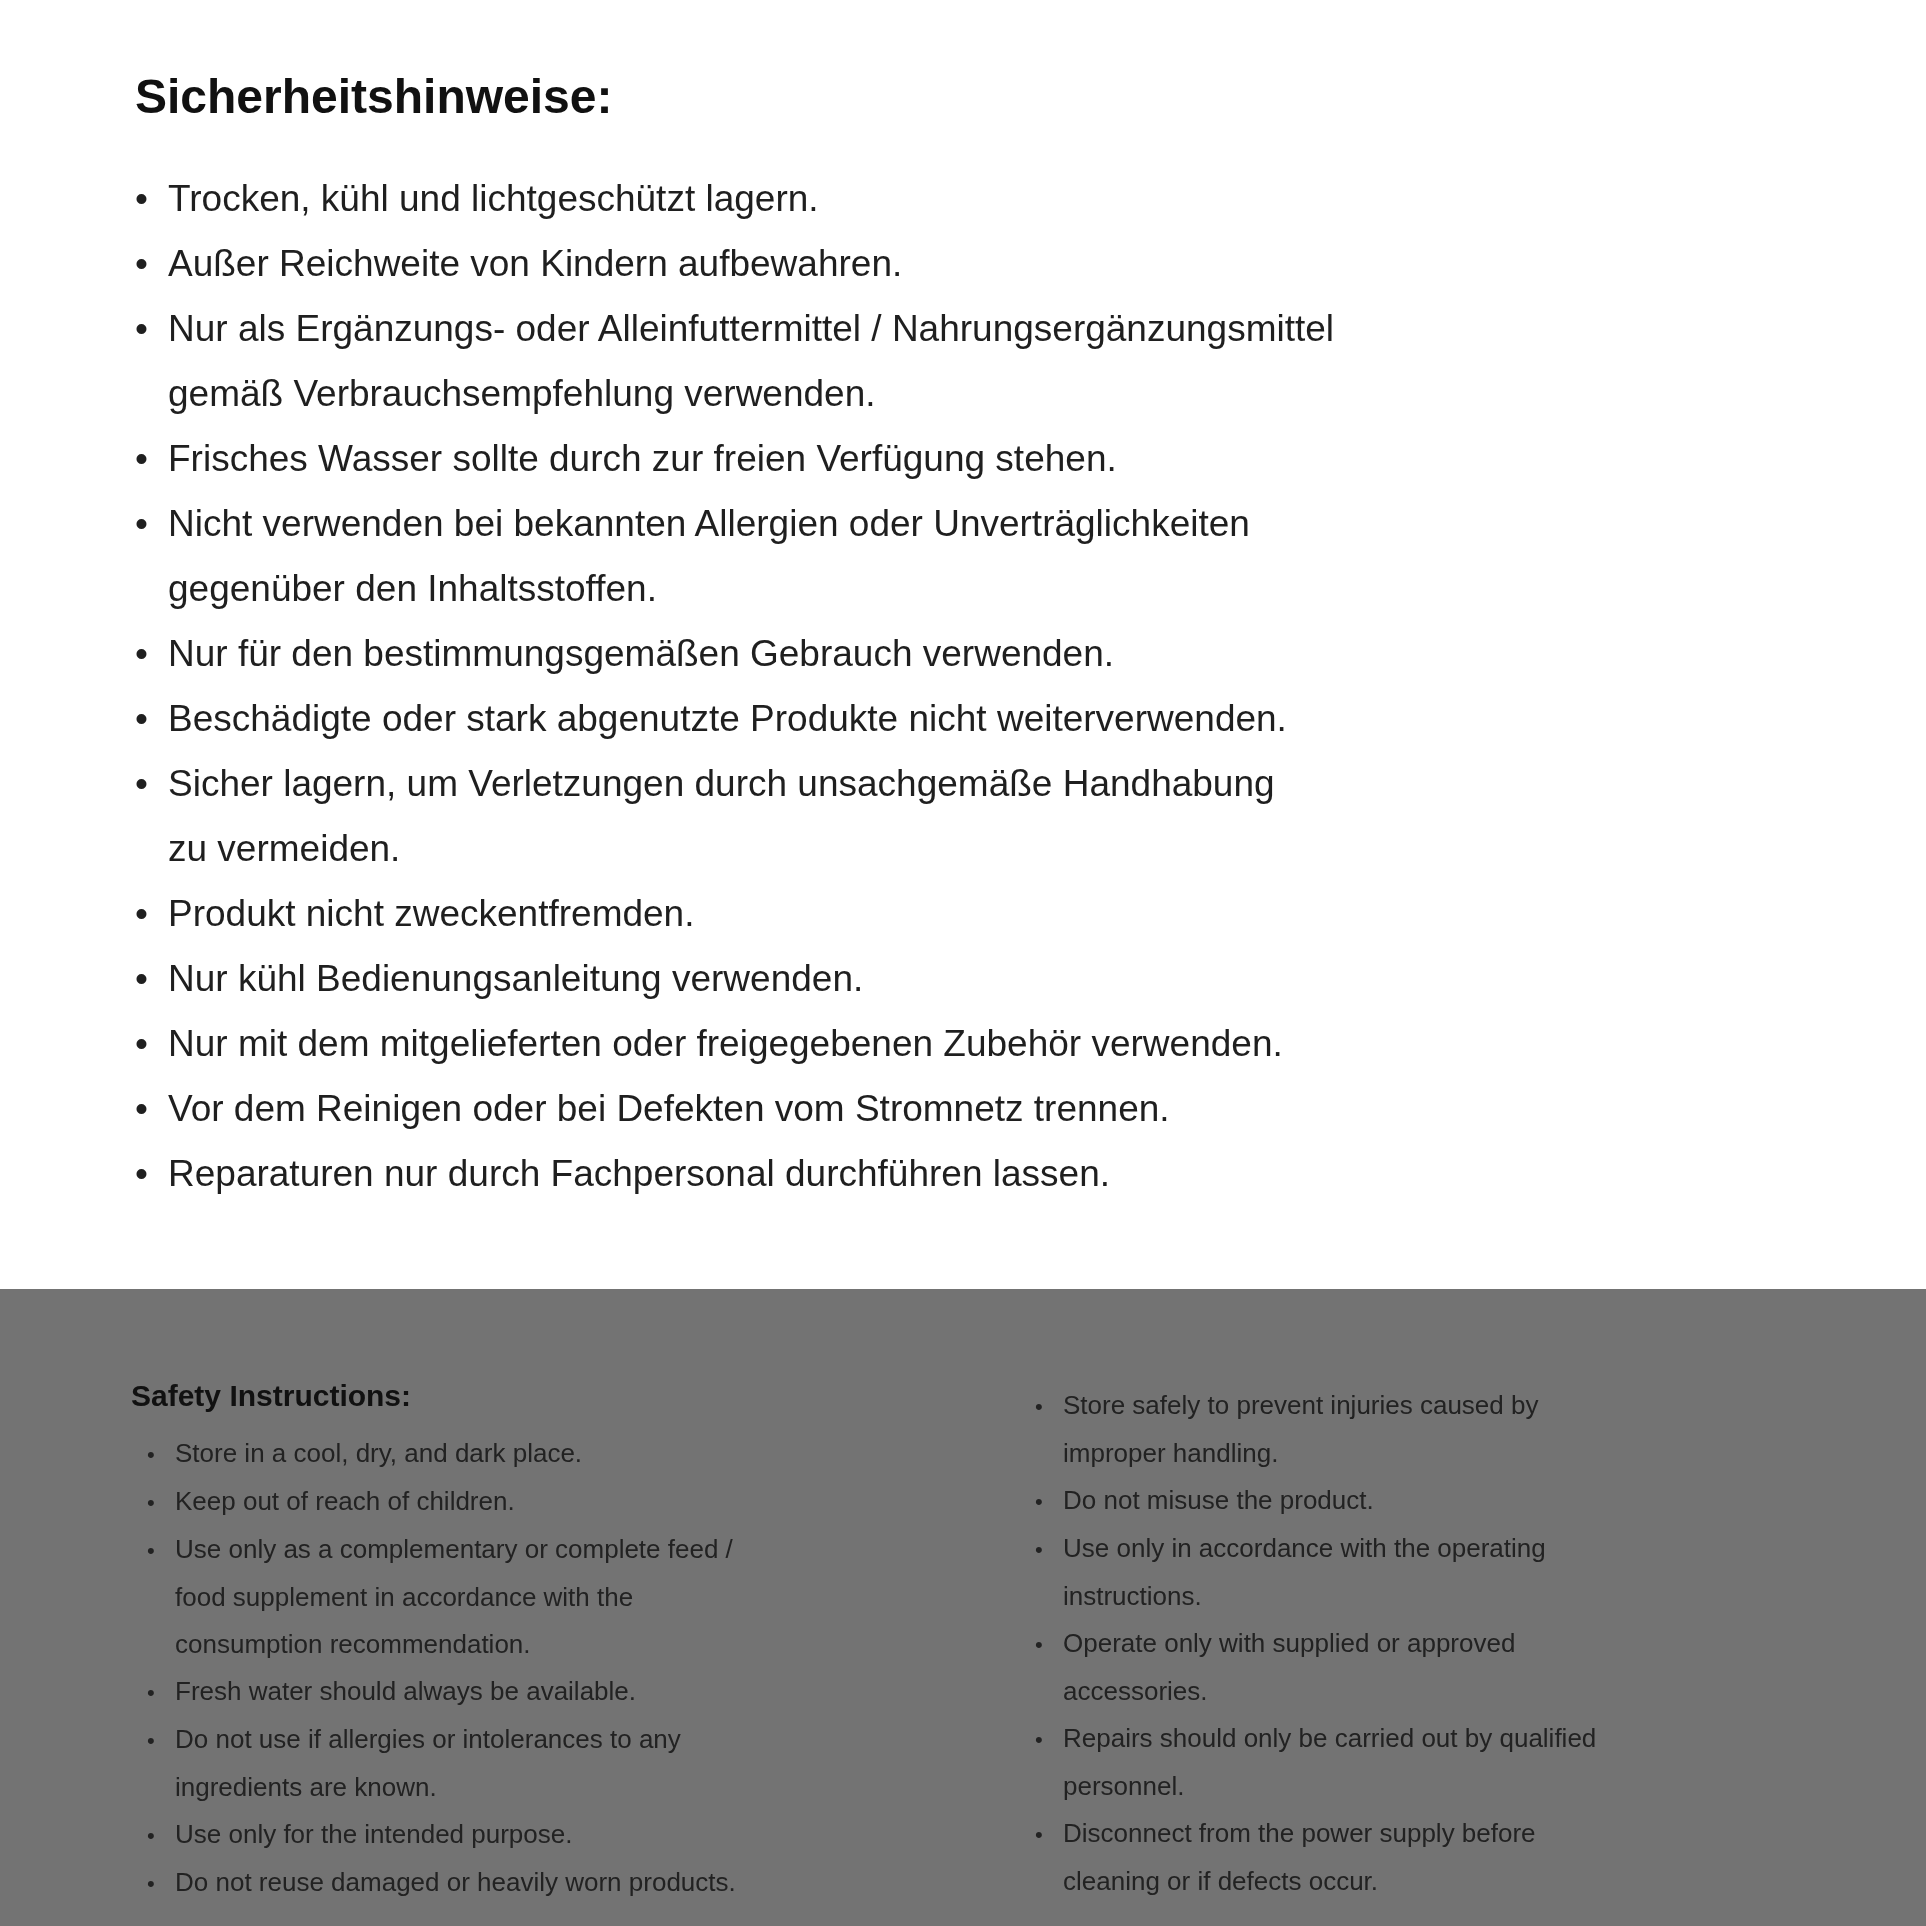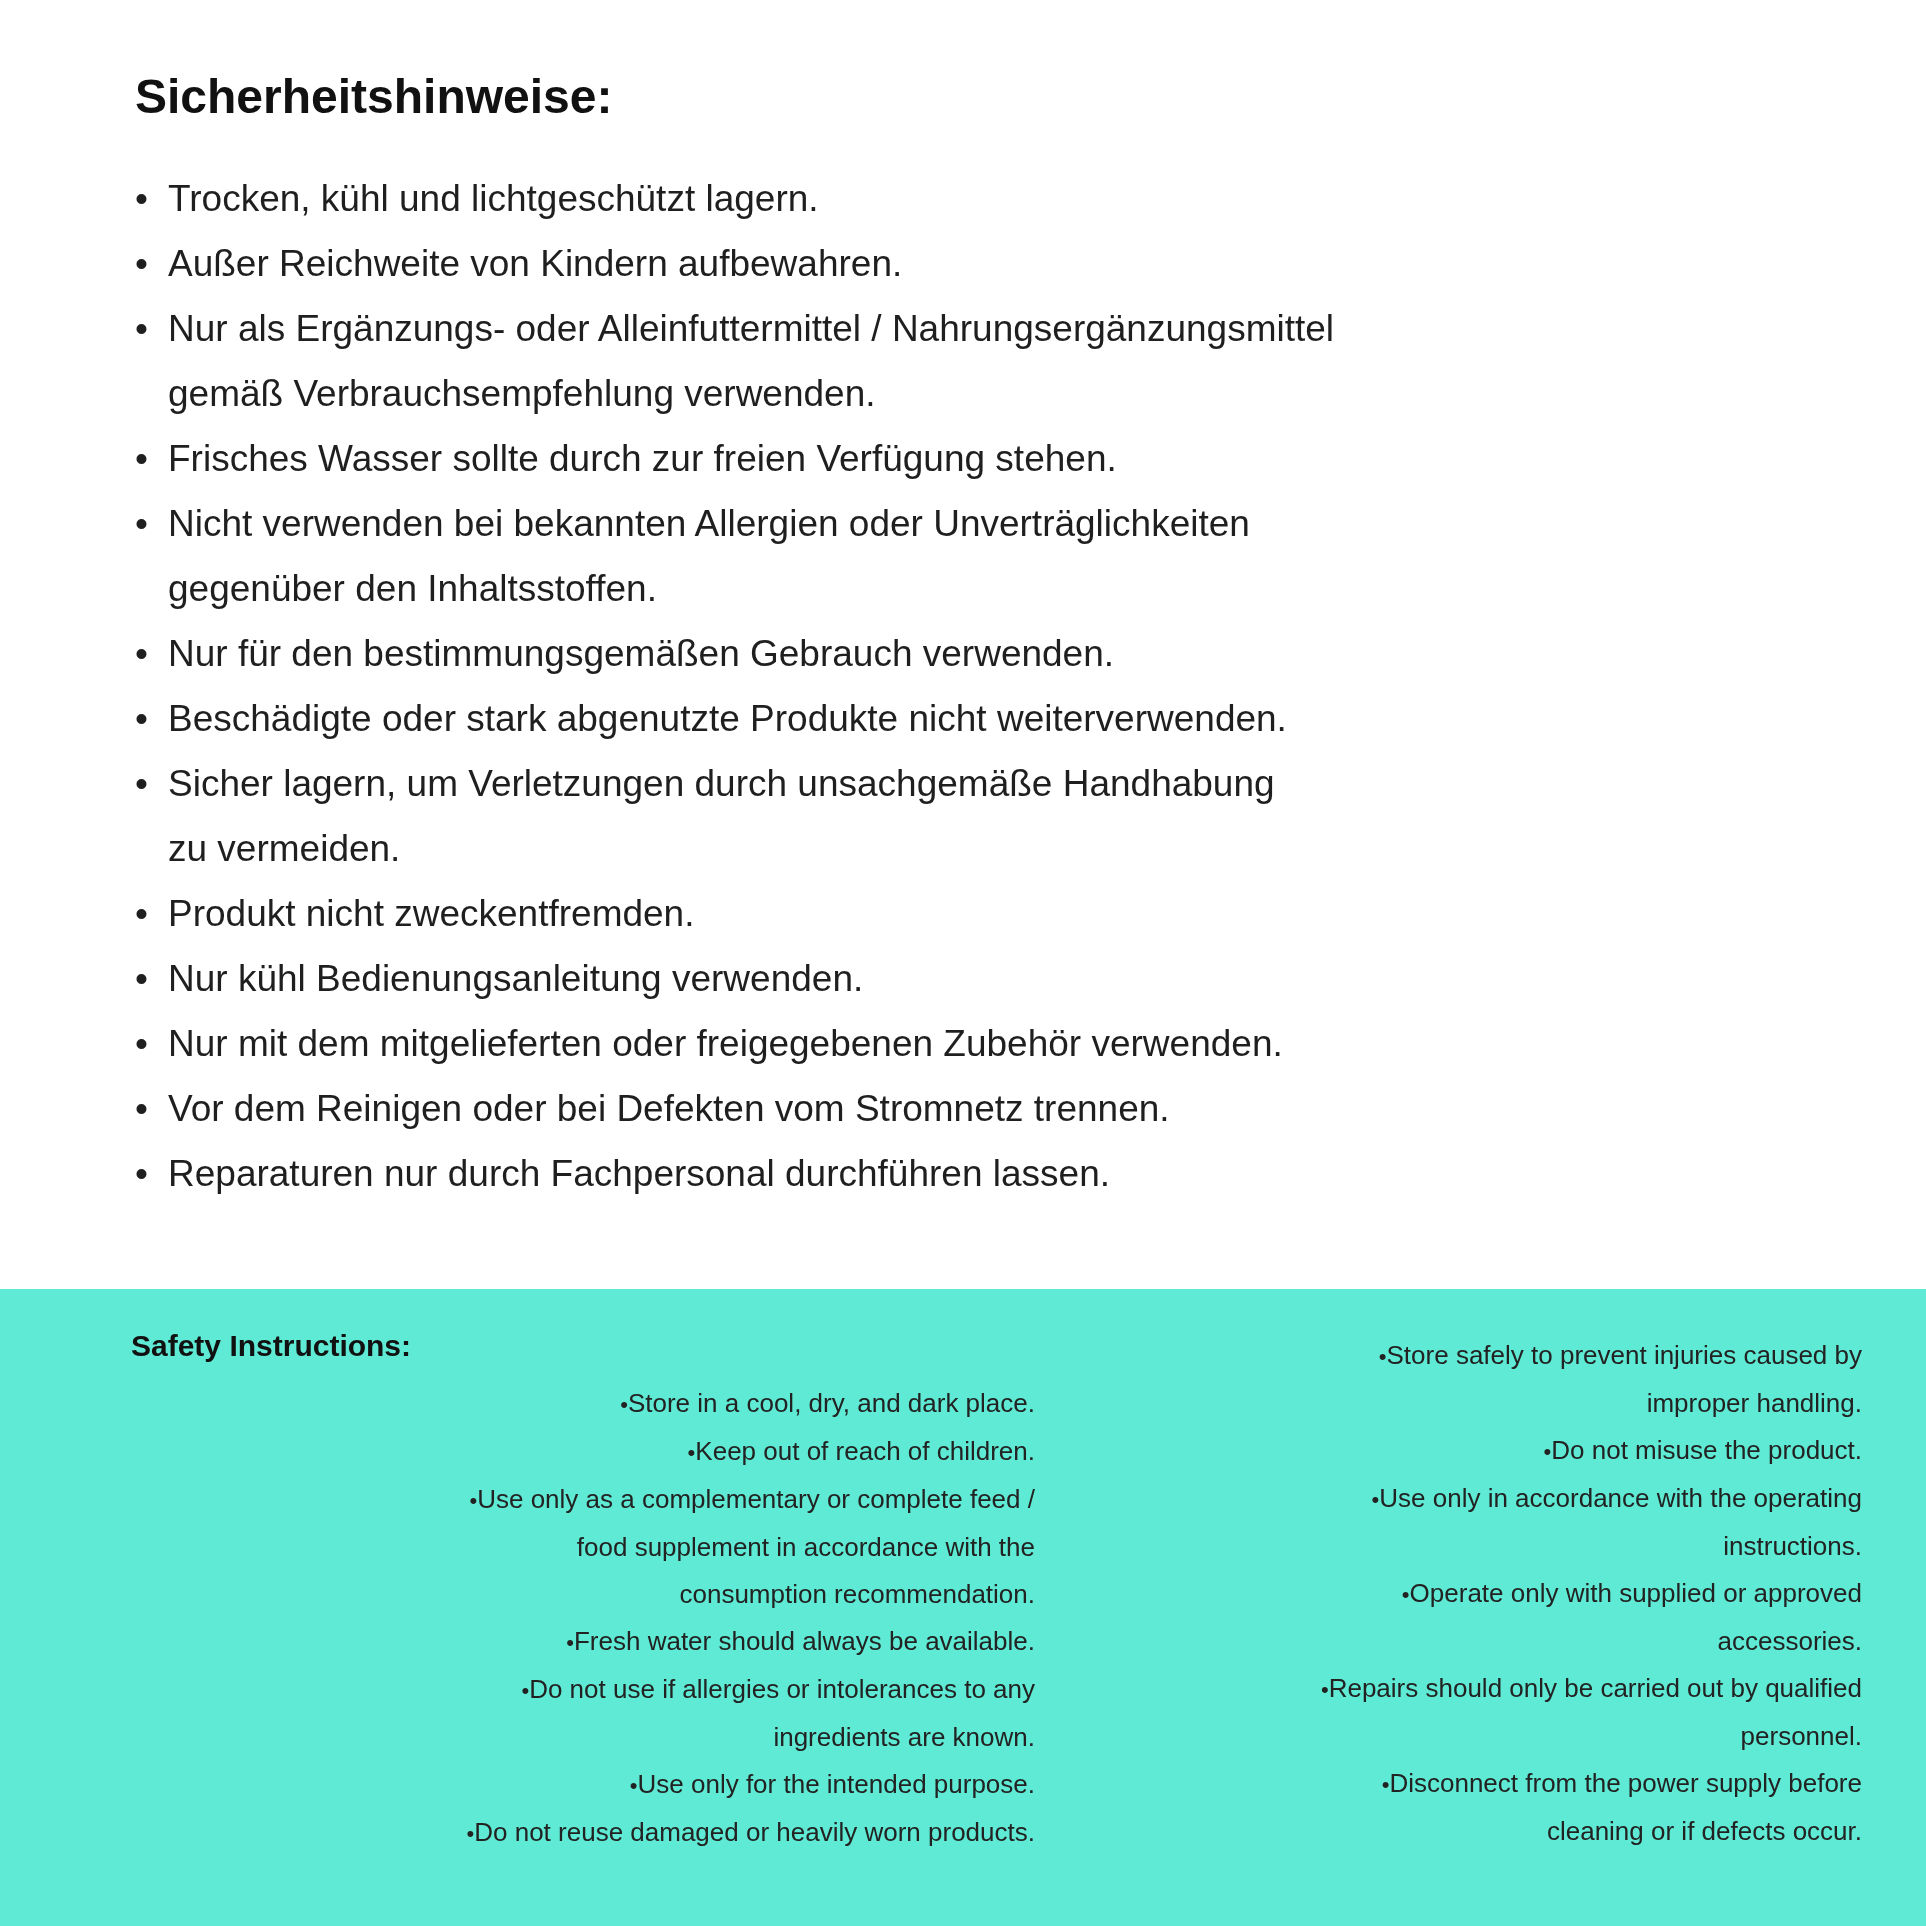--- a/index.html
+++ b/index.html
@@ -50,23 +50,23 @@
     display: inline-block;
     width: 33px;
     margin-left: -33px;
     color: #1f1f1f;
   }
   .section-bottom {
     position: absolute;
     top: 1289px; left: 0;
     width: 1926px;
     height: 638px;
-    background: #5eead4;
+    background: #737373;
     box-sizing: border-box;
-    padding: 39px 64px 0 131px;
+    padding: 89px 64px 0 131px;
     display: flex;
     align-items: flex-start;
   }
   .col-left {
     width: 904px;
     flex: 0 0 auto;
   }
   .col-right {
     flex: 1 1 auto;
     padding-top: 3.9px;
@@ -78,21 +78,20 @@
     margin: 0 0 9px 0;
     color: #111111;
   }
   .en-list {
     font-size: 26px;
     line-height: 47px;
     color: #222222;
   }
   .en-list li {
     padding-left: 28px;
-    text-align: right;
   }
   .en-list li::before {
     content: "\2022";
     display: inline-block;
     width: 28px;
     margin-left: -28px;
     font-size: 0.85em;
     color: #222222;
   }
   .col-left .en-list {

